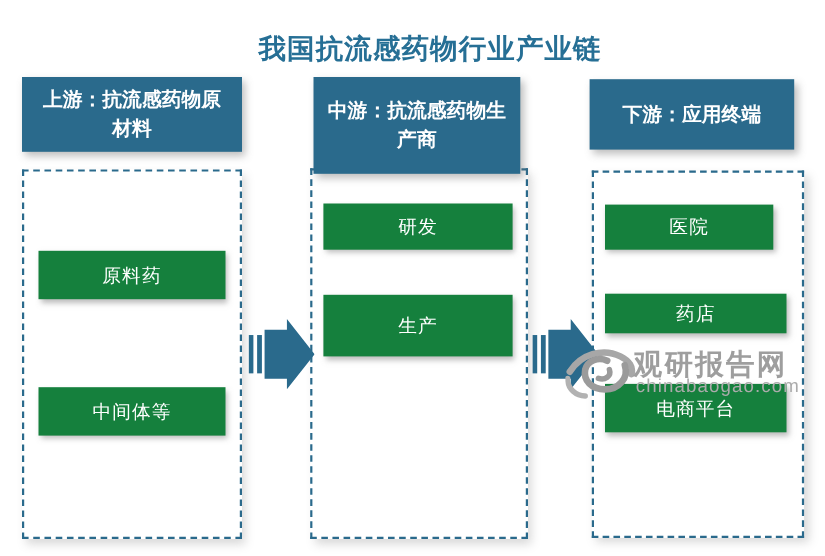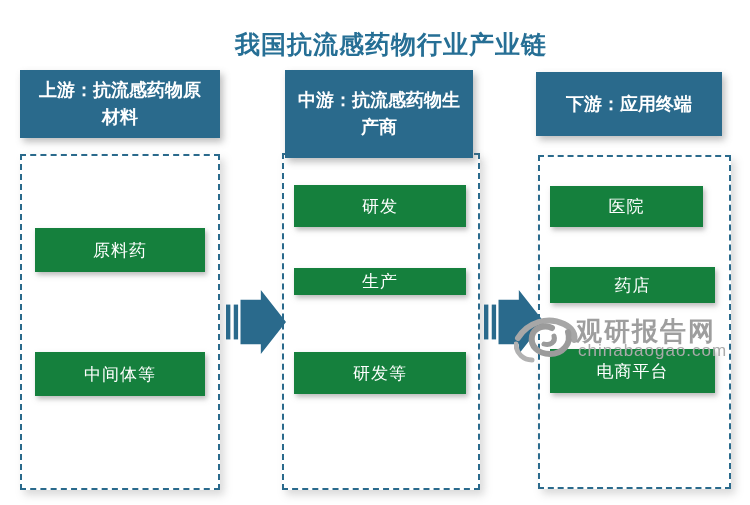--- a/index.html
+++ b/index.html
@@ -40,21 +40,21 @@
     position:absolute;box-sizing:border-box;
     background:#15803d;color:#ffffff;
     display:flex;align-items:center;justify-content:center;
     font-weight:normal;font-size:17px;letter-spacing:1px;
     box-shadow:2px 3px 5px rgba(120,120,120,0.5);
     z-index:2;
   }
   .i1a{left:35px;top:228px;width:170px;height:44px;}
   .i1b{left:35px;top:352px;width:170px;height:44px;}
   .i2a{left:294px;top:185px;width:172px;height:42px;}
-  .i2b{left:294px;top:268px;width:172px;height:27px;}
+  .i2b{left:294px;top:268px;width:172px;height:56px;}
   .i2c{left:294px;top:352px;width:172px;height:42px;}
   .i3a{left:550px;top:186px;width:153px;height:41px;}
   .i3b{left:550px;top:267px;width:165px;height:36px;}
   .i3c{left:550px;top:349px;width:165px;height:44px;}
   .arrow{position:absolute;width:60px;height:66px;z-index:3;}
   .a1{left:226px;top:289px;}
   .a2{left:484px;top:289px;}
   .arrow svg{display:block;width:100%;height:100%;}
   .arrow .fill{fill:#2a6a8c;}
   .wm-logo{position:absolute;left:514px;top:310px;width:64px;height:58px;z-index:4;}
@@ -79,21 +79,20 @@
 
   <div class="header h1">上游：抗流感药物原材料</div>
   <div class="panel p1"></div>
   <div class="item i1a">原料药</div>
   <div class="item i1b">中间体等</div>
 
   <div class="header h2">中游：抗流感药物生产商</div>
   <div class="panel p2"></div>
   <div class="item i2a">研发</div>
   <div class="item i2b">生产</div>
-  <div class="item i2c">研发等</div>
 
   <div class="header h3">下游：应用终端</div>
   <div class="panel p3"></div>
   <div class="item i3a">医院</div>
   <div class="item i3b">药店</div>
   <div class="item i3c">电商平台</div>
 
   <div class="arrow a1">
     <svg viewBox="0 0 62 66" xmlns="http://www.w3.org/2000/svg">
       <rect class="fill" x="0" y="15" width="4.5" height="36"></rect>

